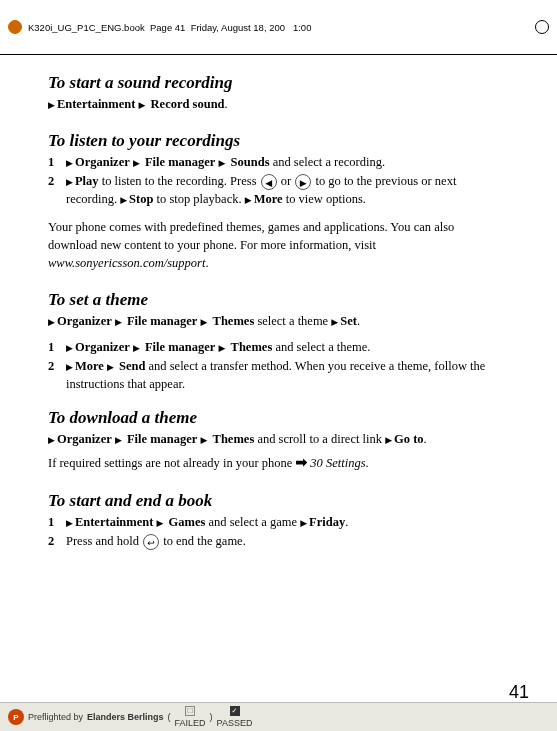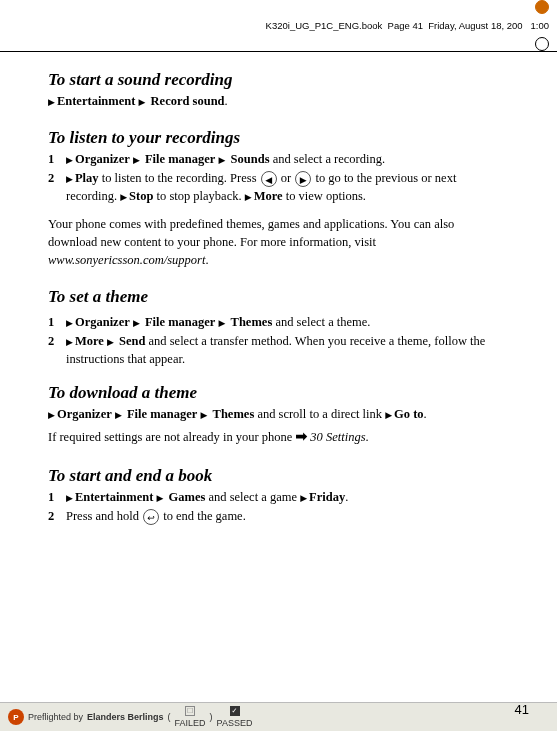--- a/index.html
+++ b/index.html
@@ -21,28 +21,27 @@
       background: #fff;
       position: relative;
       display: flex;
       flex-direction: column;
     }
 
     
     .book-header {
       background: #fff;
       border-bottom: 1px solid #000;
-      padding: 0 8px;
+      padding: 20px 8px;
       font-size: 10px;
       font-family: Arial, sans-serif;
       display: flex;
-      align-items: flex-end;
+      align-items: center;
       gap: 6px;
       position: relative;
-      flex-direction: column;
     }
 
     .corner-circle {
       width: 14px;
       height: 14px;
       border-radius: 50%;
       border: 1.5px solid #000;
       display: inline-block;
       flex-shrink: 0;
     }
@@ -124,23 +123,23 @@
       font-size: 16px;
       font-weight: bold;
       margin-top: 10px;
       margin-bottom: 3px;
       line-height: 1.3;
     }
 
     
     .page-number {
       position: absolute;
-      bottom: 14px;
+      bottom: 28px;
       right: 28px;
-      font-size: 13px;
+      font-size: 18px;
       font-family: Arial, sans-serif;
     }
 
     
     .bottom-bar {
       background: #e8e8e0;
       border-top: 1px solid #bbb;
       padding: 3px 8px;
       font-size: 9px;
       font-family: Arial, sans-serif;
@@ -247,20 +246,23 @@
       </span>
     </div>
 
     <div class="spacer"></div>
 
     <div class="body-text">Your phone comes with predefined themes, games and applications. You can also download new content to your phone. For more information, visit <span class="italic">www.sonyericsson.com/support</span>.</div>
 
     <div class="spacer-sm"></div>
 
     <div class="section-heading">To set a theme</div>
+    <div class="body-text">
+      <span class="arrow"></span><span class="bold">Organizer</span>&nbsp;<span class="arrow"></span>&nbsp;<span class="bold">File manager</span>&nbsp;<span class="arrow"></span>&nbsp;<span class="bold">Themes</span> select a theme <span class="arrow"></span><span class="bold">Set</span>.
+    </div>
 
     <div class="spacer-sm"></div>
 
     <div class="num-item">
       <span class="num bold">1</span>
       <span class="text">
         <span class="arrow"></span><span class="bold">Organizer</span>&nbsp;<span class="arrow"></span>&nbsp;<span class="bold">File manager</span>&nbsp;<span class="arrow"></span>&nbsp;<span class="bold">Themes</span> and select a theme.
       </span>
     </div>
     <div class="num-item">

